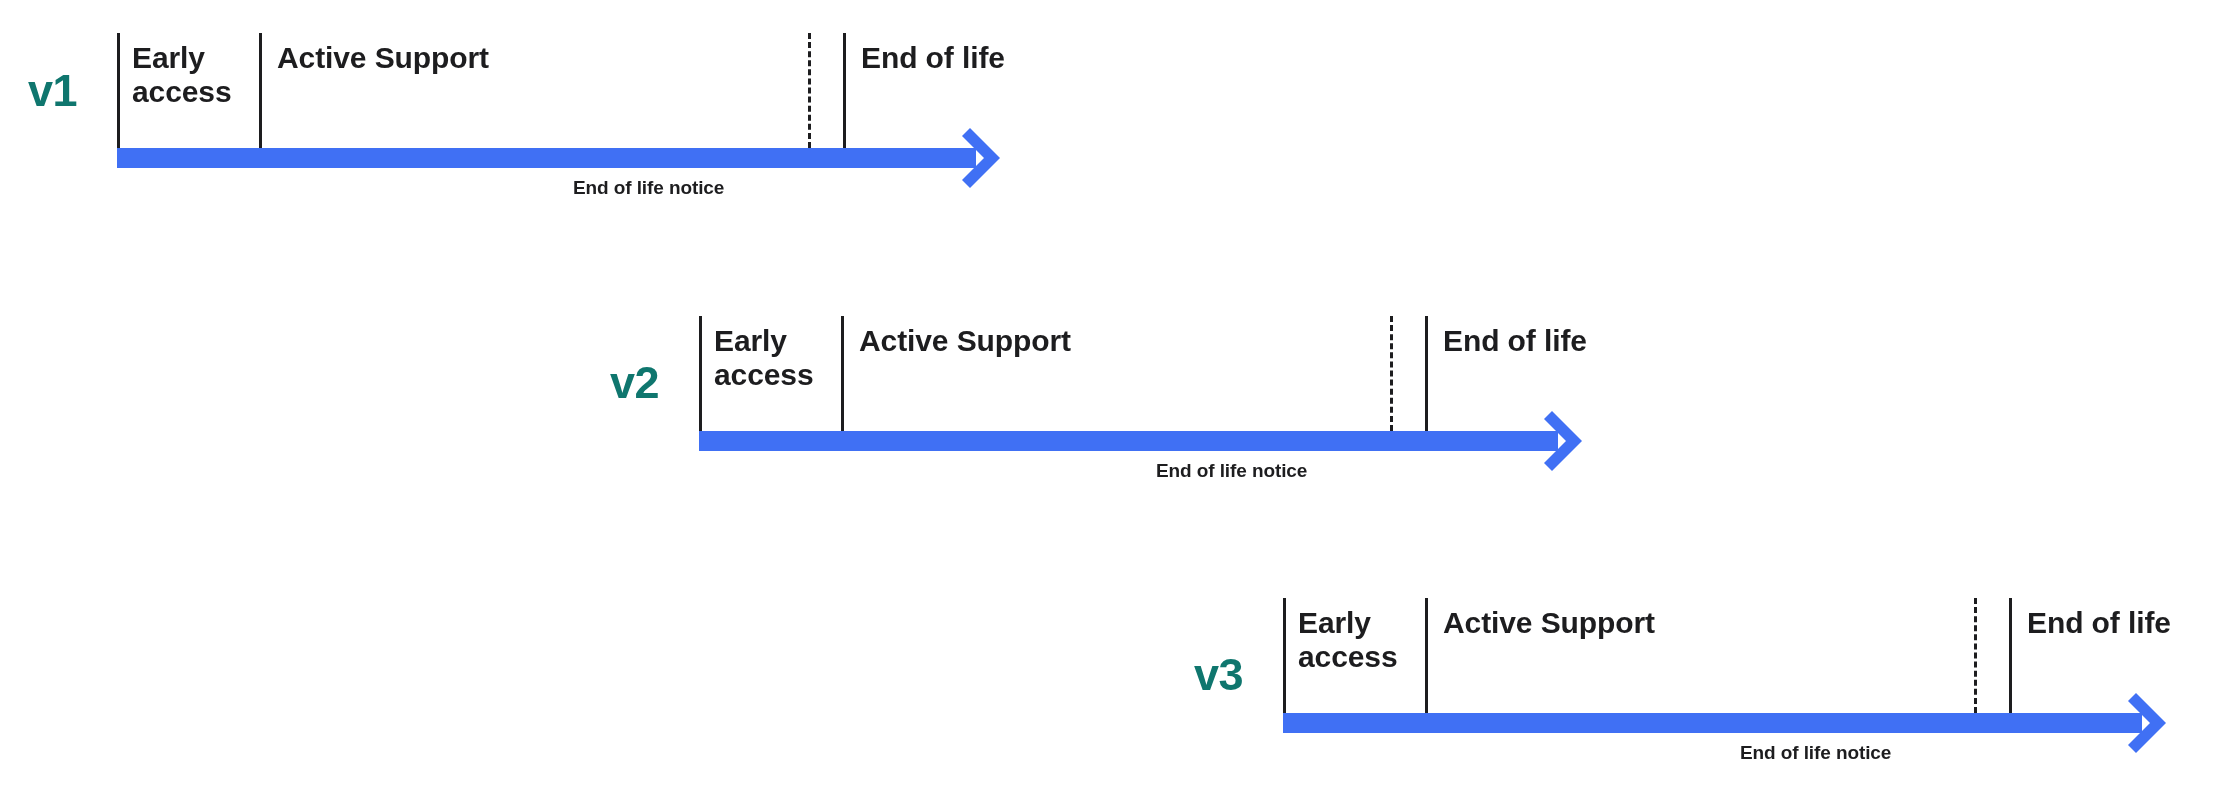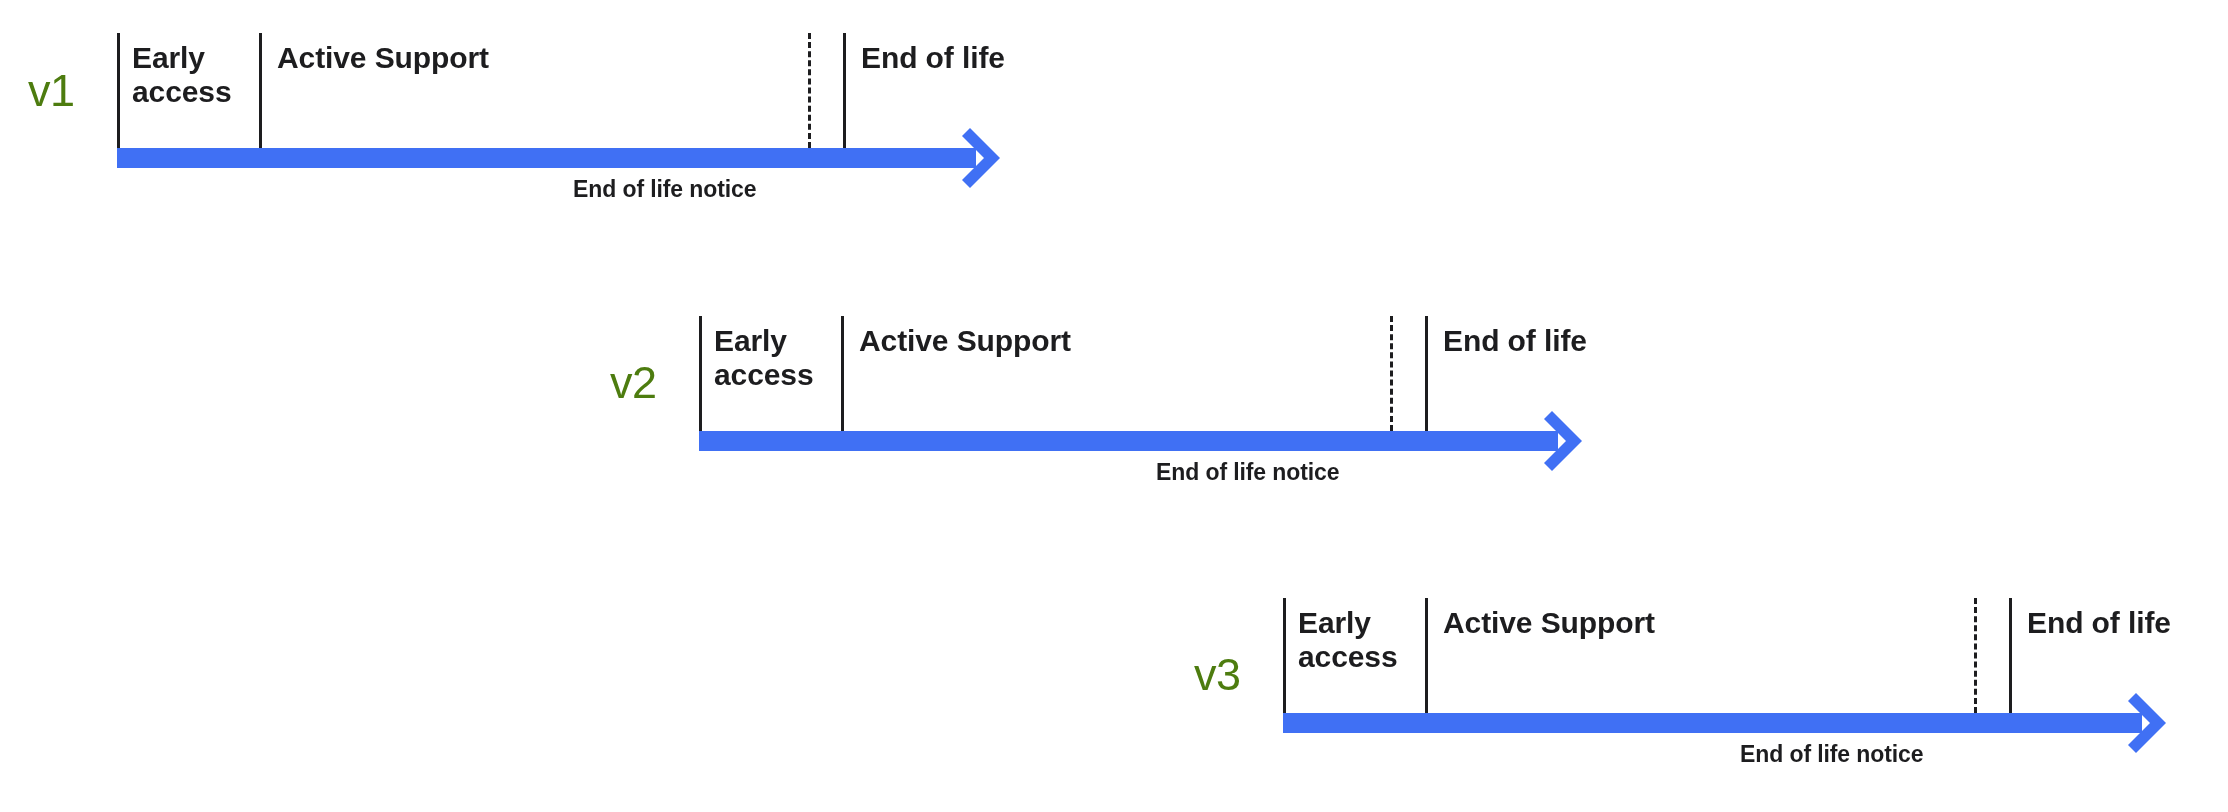--- a/index.html
+++ b/index.html
@@ -23,22 +23,22 @@
     position: absolute;
     left: 0;
     top: 0;
     width: 2228px;
     height: 0;
   }
   
   .version-label {
     position: absolute;
     font-size: 45px;
-    font-weight: 400;
-    color: #4d7c0f;
+    font-weight: 700;
+    color: #0f766e;
     letter-spacing: -0.5px;
     line-height: 1;
     white-space: nowrap;
     text-align: center;
   }
   
   .divider {
     position: absolute;
     width: 3px;
     background: #1d1d1f;
@@ -69,21 +69,21 @@
     font-size: 30px;
     font-weight: 700;
     color: #1d1d1f;
     line-height: 1.12;
     white-space: pre-line;
     letter-spacing: -0.1px;
   }
   
   .notice-label {
     position: absolute;
-    font-size: 23px;
+    font-size: 19px;
     font-weight: 700;
     color: #1d1d1f;
     line-height: 1;
     white-space: nowrap;
     letter-spacing: -0.1px;
   }
 </style>
 </head>
 <body>
 

